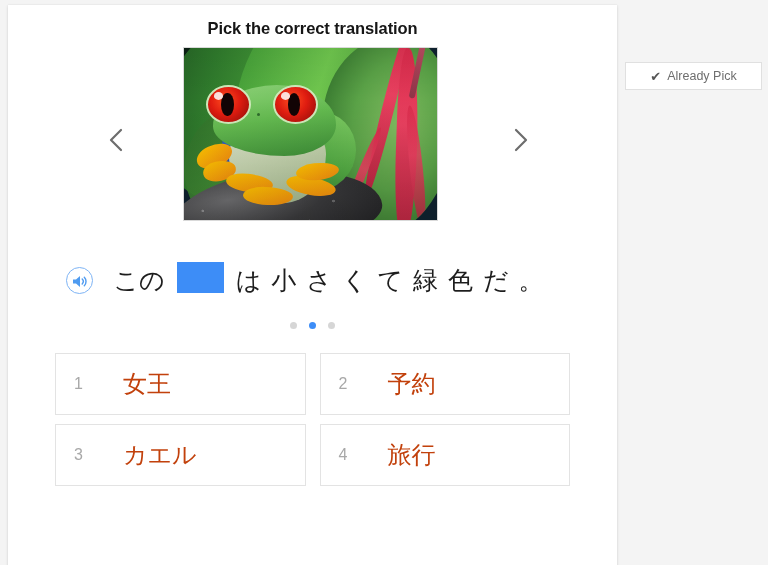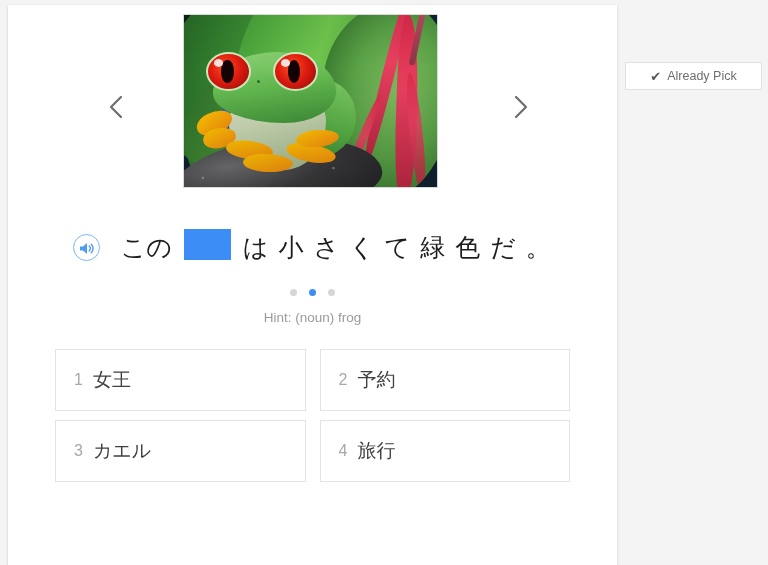--- a/index.html
+++ b/index.html
@@ -234,21 +234,21 @@
   .img-shade {
     position: absolute; inset: 0;
     background: linear-gradient(180deg, rgba(0,0,0,.05) 0%, rgba(0,0,0,0) 30%, rgba(0,0,0,.10) 100%);
     pointer-events: none;
   }
 
   
   .sentence-wrap {
     margin-top: 26px;
     padding: 0 54px 0 58px;
-    text-align: center;
+    text-align: left;
   }
   .sentence {
     display: inline;
     font-size: 25px;
     line-height: 46px;
     color: #1d1d1d;
     font-family: "DejaVu Sans", "Liberation Sans", sans-serif;
   }
   .audio-btn {
     display: inline-block;
@@ -315,23 +315,24 @@
     padding-left: 18px;
     cursor: pointer;
   }
   .option-num {
     font-size: 16px;
     color: #a8a8a8;
     margin-right: 10px;
     font-family: "Liberation Sans", sans-serif;
   }
   .option-text {
-    font-size: 19px;
-    color: #404040;
+    font-size: 24px;
+    color: #c2410c;
     font-family: "DejaVu Sans", "Liberation Sans", sans-serif;
+    margin-left: 30px;
   }
 
   
   .rail {
     position: absolute;
     left: 625px;
     top: 0;
     width: 143px;
     height: 565px;
     background: #f4f4f4;
@@ -364,20 +365,21 @@
   }
   .check-icon { display: inline-block; line-height: 1; font-size: 13px; color: #555; }
 </style>
 </head>
 <body>
 
 <div id="app">
 
   <div class="quiz-card">
 
+    <h1 class="card-title">Pick the correct translation</h1>
 
     <div class="media-row">
 
       <div class="nav-arrow left">
         <span>
           <svg width="20" height="28" viewBox="0 0 20 28" aria-hidden="true">
             <polyline points="15,4 5,14 15,24" fill="none" stroke="#6d6d6d" stroke-width="2.2" stroke-linecap="round" stroke-linejoin="round"></polyline>
           </svg>
         </span>
       </div>
@@ -453,21 +455,20 @@
         <span class="tok">この</span><span class="blank-box"></span><span class="tok">は</span><span class="tok">小</span><span class="tok">さ</span><span class="tok">く</span><span class="tok">て</span><span class="tok">緑</span><span class="tok">色</span><span class="tok">だ</span><span class="tok">。</span>
       </span>
     </div>
 
     <div class="dots">
       <span class="dot"></span>
       <span class="dot active"></span>
       <span class="dot"></span>
     </div>
 
-    <div class="hint">Hint: (noun) frog</div>
 
     <div class="options">
       <div class="option">
         <span class="option-num">1</span>
         <span class="option-text">女王</span>
       </div>
       <div class="option">
         <span class="option-num">2</span>
         <span class="option-text">予約</span>
       </div>

